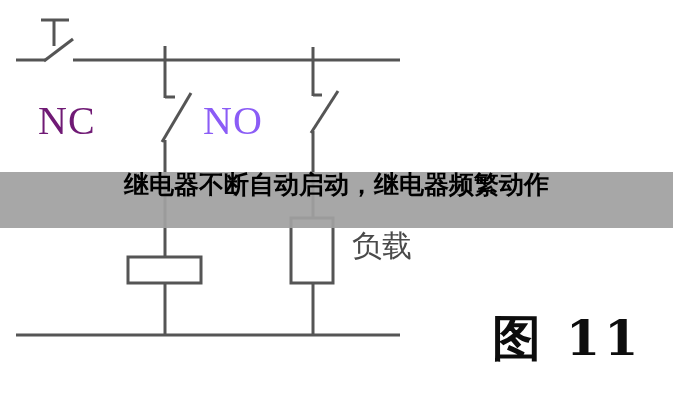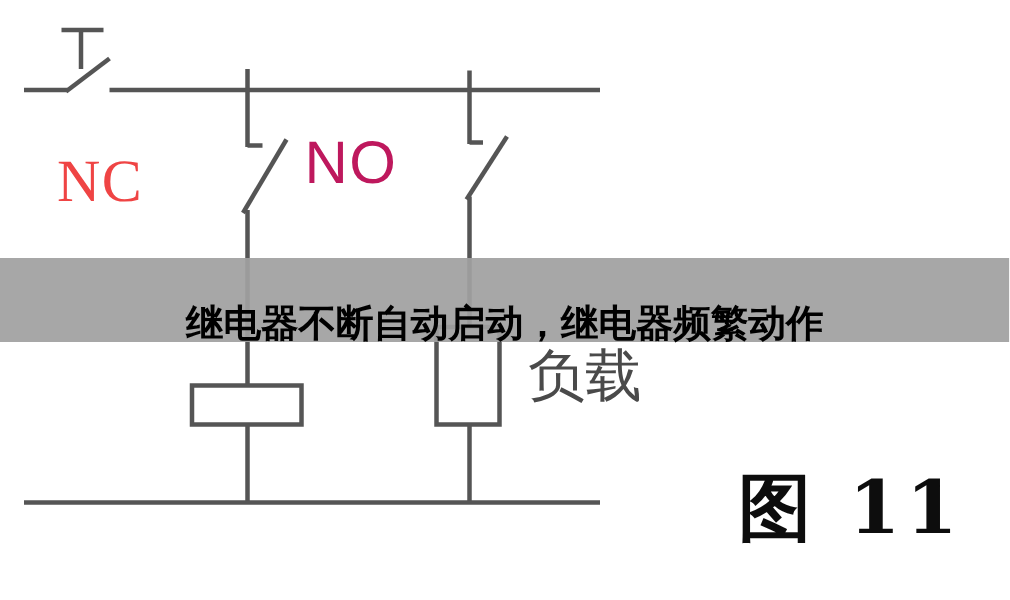--- a/index.html
+++ b/index.html
@@ -30,55 +30,55 @@
     color: #3b3b3b;
     white-space: nowrap;
     line-height: 1;
   }
   #label-nc {
     left: 38px;
     top: 101px;
     font-family: "Liberation Serif", serif;
     font-size: 40px;
     letter-spacing: 1px;
-    color: #ef4444;
+    color: #701a75;
   }
   #label-no {
     left: 203px;
-    top: 89px;
-    font-family: Liberation Sans, sans-serif;
+    top: 101px;
+    font-family: Liberation Serif, serif;
     font-size: 40px;
     letter-spacing: 1px;
-    color: #be185d;
+    color: #8b5cf6;
   }
   #label-load {
     left: 352px;
     top: 231px;
     font-family: "DejaVu Sans", sans-serif;
-    font-size: 38px;
+    font-size: 30px;
     color: #4a4a4a;
   }
   #label-figure {
     left: 492px;
     top: 314px;
     font-family: "DejaVu Serif", serif;
     font-size: 49px;
     font-weight: bold;
     color: #0d0d0d;
     letter-spacing: 4px;
   }
   #title-band {
     position: absolute;
     left: 0;
     top: 172px;
     width: 673px;
     height: 56px;
     background: rgba(160, 160, 160, 0.93);
     display: flex;
-    align-items: flex-end;
+    align-items: flex-start;
     justify-content: center;
   }
   #title-text {
     font-family: "DejaVu Sans", sans-serif;
     font-size: 25px;
     font-weight: bold;
     color: #000000;
     letter-spacing: 0px;
     white-space: nowrap;
     line-height: 1;

